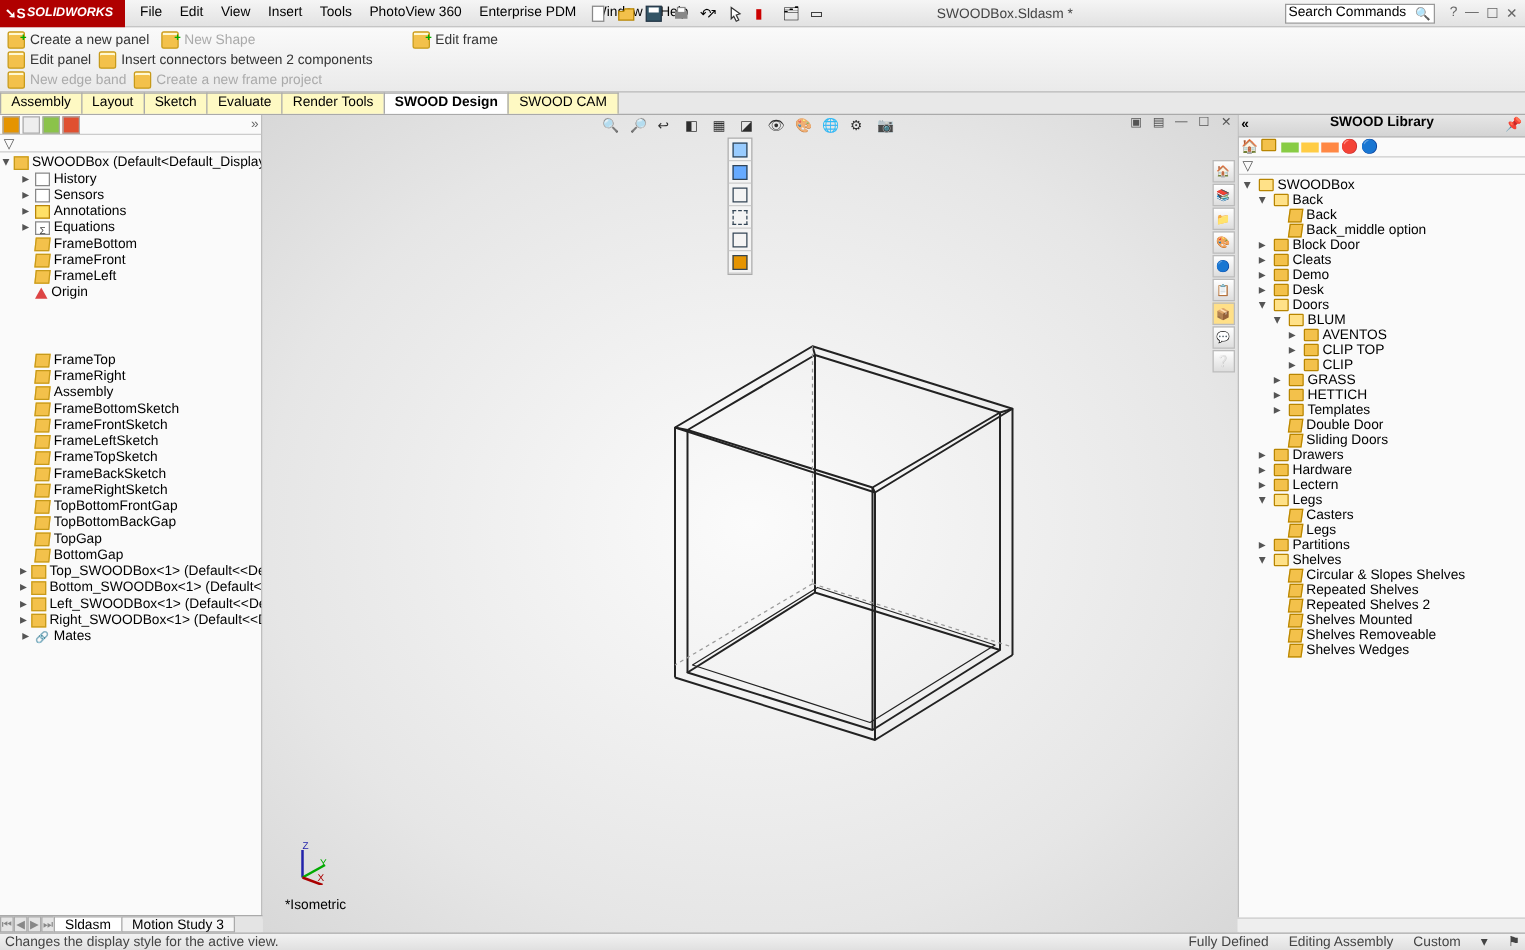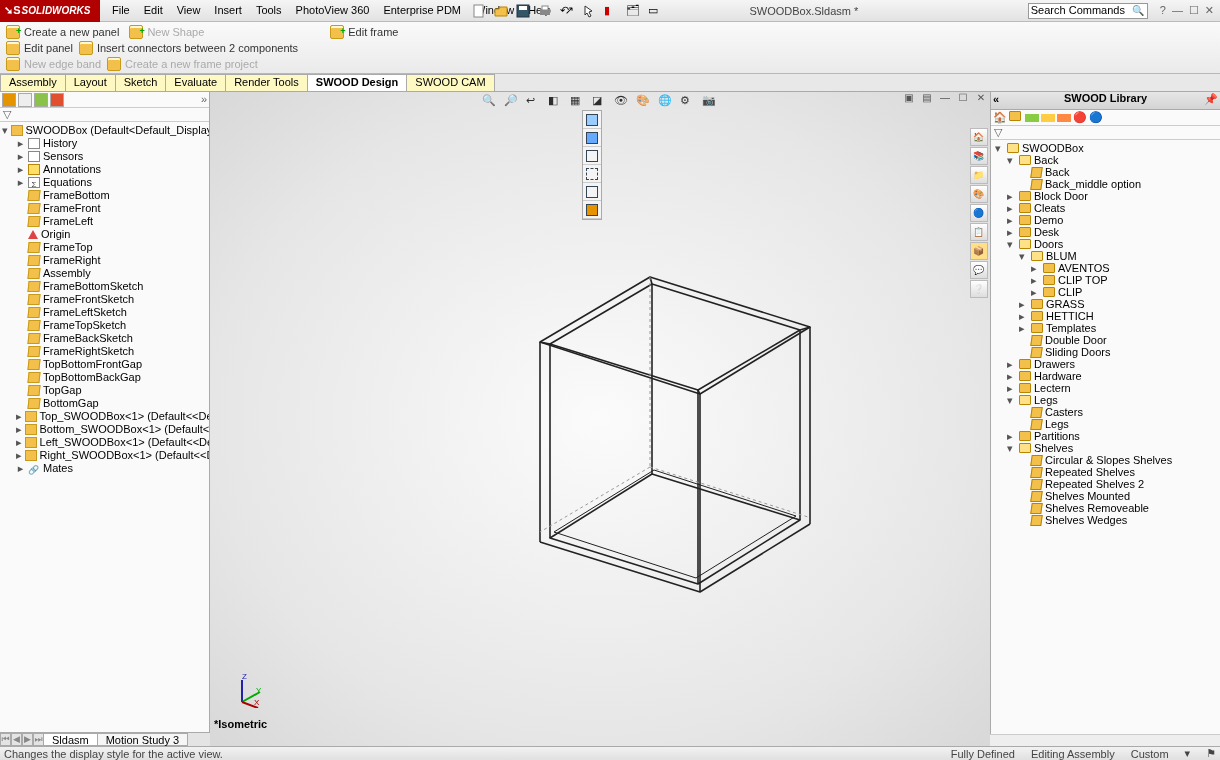--- a/index.html
+++ b/index.html
@@ -61,21 +61,21 @@
 .exp { width:9px; text-align:center; color:#555; cursor:pointer; }
 
 
 .viewport { flex:1; position:relative; background: radial-gradient(ellipse at center, #fbfbfb 0%, #e6e6e6 70%, #d8d8d8 100%); overflow:hidden; }
 .vp-toolbar { position:absolute; top:0; left:50%; transform:translateX(-50%); display:flex; gap:6px; padding:2px; }
 .vp-ico { width:16px; height:16px; display:inline-block; cursor:pointer; opacity:0.8; }
 .vp-vtoolbar { position:absolute; top:18px; left:372px; width:20px; background:#f4f4f4; border:1px solid #aaa; }
 .vp-vtoolbar .vico { width:18px; height:18px; border-bottom:1px solid #ccc; display:flex; align-items:center; justify-content:center; cursor:pointer; }
 .box-cube { width:12px;height:12px;border:1px solid #345; background:#9cf; }
 .box-wire { width:12px;height:12px;border:1px solid #345; }
-.vp-label { position:absolute; bottom:16px; left:4px; font-weight:bold; }
+.vp-label { position:absolute; bottom:16px; left:18px; font-weight:normal; }
 .triad { position:absolute; bottom:38px; left:22px; width:36px; height:36px; }
 .triad .z { position:absolute; left:10px; top:0; color:#22a; font-size:8px; }
 .triad .y { position:absolute; left:24px; top:14px; color:#0a0; font-size:8px; }
 .triad .x { position:absolute; left:22px; top:26px; color:#a00; font-size:8px; }
 .triad-svg { position:absolute; left:0; top:4px; }
 .vp-winctrl { position:absolute; top:0; right:2px; display:flex; gap:4px; }
 .vp-winctrl span { width:14px;height:14px; font-size:10px; text-align:center; color:#555; cursor:pointer; }
 
 .right-toolbar { position:absolute; right:0; top:36px; width:20px; }
 .right-toolbar .rtico { width:18px;height:18px;border:1px solid #bbb;background:linear-gradient(#fff,#ddd);margin-bottom:1px;cursor:pointer;display:flex;align-items:center;justify-content:center;font-size:9px; }
@@ -260,21 +260,21 @@
           <div class="ft-row" style="padding-left: 14px;">
             <span style="width: 9px; display: inline-block;"></span>
             <span class="ft-ico i-feat"></span>
             <span>FrameLeft</span>
           </div>
           <div class="ft-row" style="padding-left: 14px;">
             <span style="width: 9px; display: inline-block;"></span>
             <span class="ft-ico i-orig"></span>
             <span>Origin</span>
           </div>
-          <div class="ft-row" style="padding-left: 14px;">
+          <div class="ft-row" style="padding-left: 14px; margin-top: 41px;">
             <span style="width: 9px; display: inline-block;"></span>
             <span class="ft-ico i-feat"></span>
             <span>FrameTop</span>
           </div>
           <div class="ft-row" style="padding-left: 14px;">
             <span style="width: 9px; display: inline-block;"></span>
             <span class="ft-ico i-feat"></span>
             <span>FrameRight</span>
           </div>
           <div class="ft-row" style="padding-left: 14px;">

